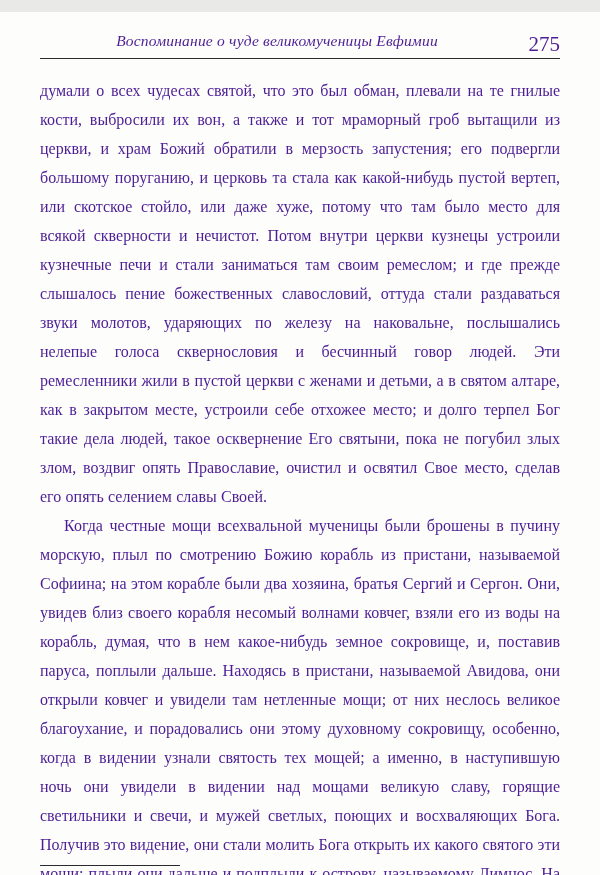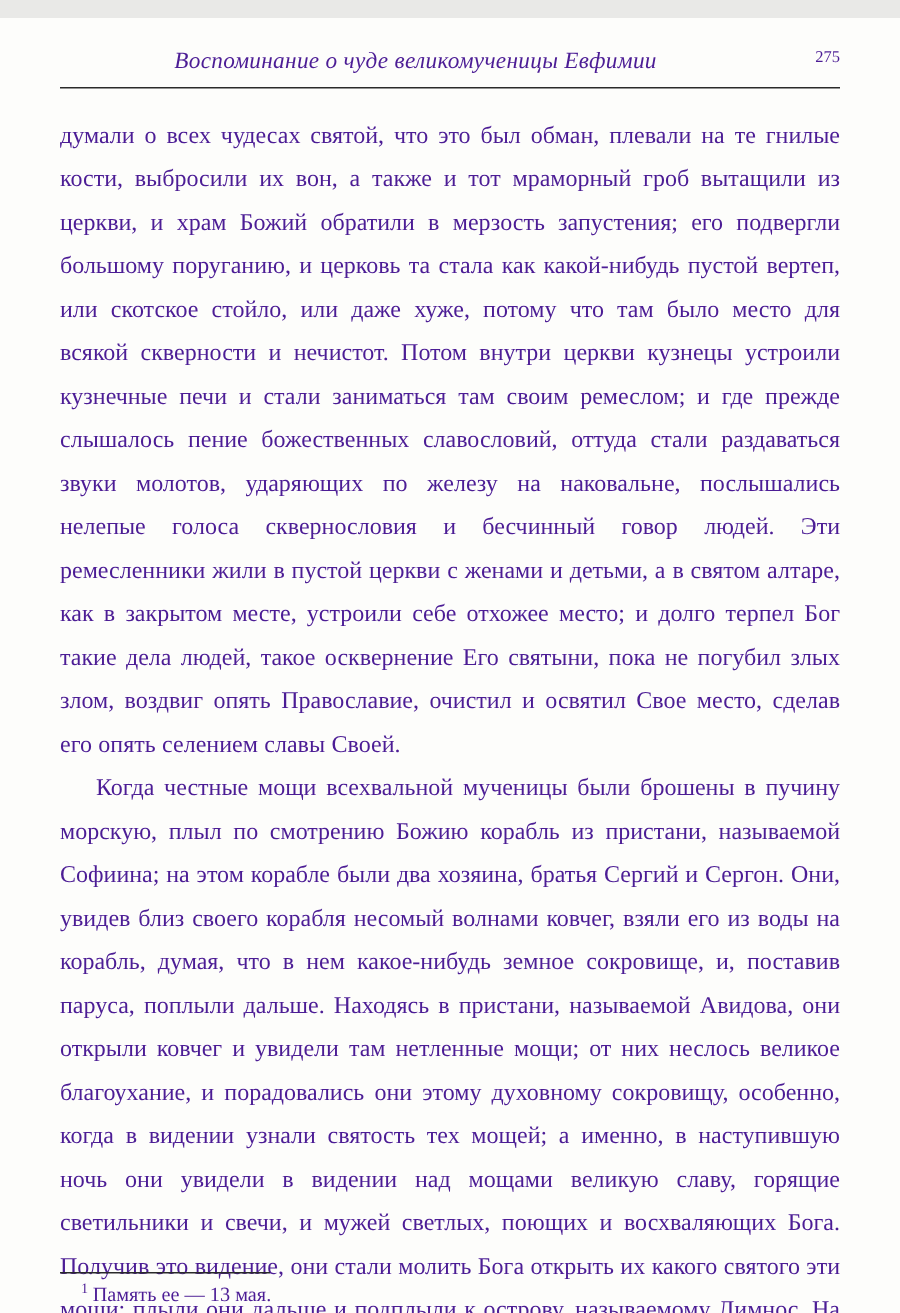--- a/index.html
+++ b/index.html
@@ -32,21 +32,21 @@
     text-align: center;
     font-style: italic;
     font-size: 15.5px;
     letter-spacing: 0.2px;
     white-space: nowrap;
   }
   .running-head .page-number {
     position: absolute;
     right: 0;
     top: 0;
-    font-size: 11px;
+    font-size: 21px;
     font-style: normal;
   }
   .head-rule {
     position: absolute;
     top: 46px;
     left: 40px;
     right: 40px;
     border: none;
     border-top: 1.2px solid #2a2a2a;
     margin: 0;
@@ -104,18 +104,15 @@
 
   <hr class="head-rule">
 
   <div class="body-text">
     <p>думали о всех чудесах святой, что это был обман, плевали на те гнилые кости, выбросили их вон, а также и тот мраморный гроб вытащили из церкви, и храм Божий обратили в мерзость запустения; его подвергли большому поруганию, и церковь та стала как какой-нибудь пустой вертеп, или скотское стойло, или даже хуже, потому что там было место для всякой скверности и нечистот. Потом внутри церкви кузнецы устроили кузнечные печи и стали заниматься там своим ремеслом; и где прежде слышалось пение божественных славословий, оттуда стали раздаваться звуки молотов, ударяющих по железу на наковальне, послышались нелепые голоса сквернословия и бесчинный говор людей. Эти ремесленники жили в пустой церкви с женами и детьми, а в святом алтаре, как в закрытом месте, устроили себе отхожее место; и долго терпел Бог такие дела людей, такое осквернение Его святыни, пока не погубил злых злом, воздвиг опять Православие, очистил и освятил Свое место, сделав его опять селением славы Своей.</p>
     <p class="indent">Когда честные мощи всехвальной мученицы были брошены в пучину морскую, плыл по смотрению Божию корабль из пристани, называемой Софиина; на этом корабле были два хозяина, братья Сергий и Сергон. Они, увидев близ своего корабля несомый волнами ковчег, взяли его из воды на корабль, думая, что в нем какое-нибудь земное сокровище, и, поставив паруса, поплыли дальше. Находясь в пристани, называемой Авидова, они открыли ковчег и увидели там нетленные мощи; от них неслось великое благоухание, и порадовались они этому духовному сокровищу, особенно, когда в видении узнали святость тех мощей; а именно, в наступившую ночь они увидели в видении над мощами великую славу, горящие светильники и свечи, и мужей светлых, поющих и восхваляющих Бога. Получив это видение, они стали молить Бога открыть их какого святого эти мощи; плыли они дальше и подплыли к острову, называемому Лимнос. На этом острове тоже находились чудотворные и мироточивые мощи, святой мученицы Гликерии¹; проводя ночь около этого острова, они увидели в видении святую мученицу Гликерию, идущую к их кораблю, а из корабля вышедшую ей навстречу прекрасную девицу, они обе нежно обнялись. И сказала девица, пришедшая к девице, вышедшей из корабля:</p>
   </div>
 
   <div class="footnote-block">
     <hr class="footnote-rule">
-    <div class="footnote-line">
-      <sup>1</sup><span>Память ее — 13 мая.</span>
-    </div>
   </div>
 
 </div>
 
 </body></html>

